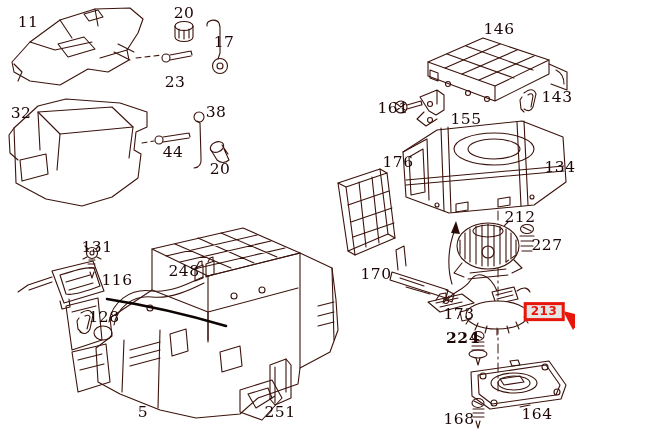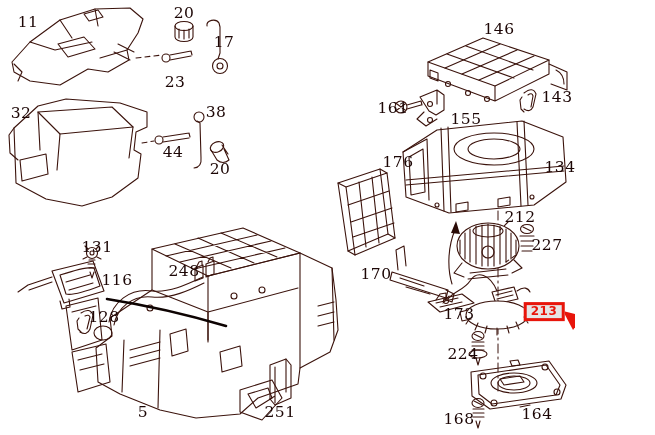--- a/index.html
+++ b/index.html
@@ -298,17 +298,17 @@
       <div class="part-label" style="left: 376px; top: 274px;">170</div>
       <div class="part-label" style="left: 419px; top: 314px; margin-left: 40px;">173</div>
       <div class="part-label" style="left: 499px; top: 29px;">146</div>
       <div class="part-label" style="left: 383px; top: 108px; margin-left: 10px;">161</div>
       <div class="part-label" style="left: 466px; top: 119px;">155</div>
       <div class="part-label" style="left: 557px; top: 97px;">143</div>
       <div class="part-label" style="left: 560px; top: 167px;">134</div>
       <div class="part-label" style="left: 520px; top: 217px; text-align: center;">212</div>
       <div class="part-label" style="left: 547px; top: 245px;">227</div>
       <div class="part-label hl" style="left: 544px; top: 312px;">213</div>
-      <div class="part-label" style="left: 463px; top: 354px;">224</div>
+      <div class="part-label" style="left: 463px; top: 338px; font-weight: bold;">224</div>
       <div class="part-label" style="left: 459px; top: 419px;">168</div>
       <div class="part-label" style="left: 537px; top: 414px;">164</div>
     </div>
 </div>
 
 </body></html>

